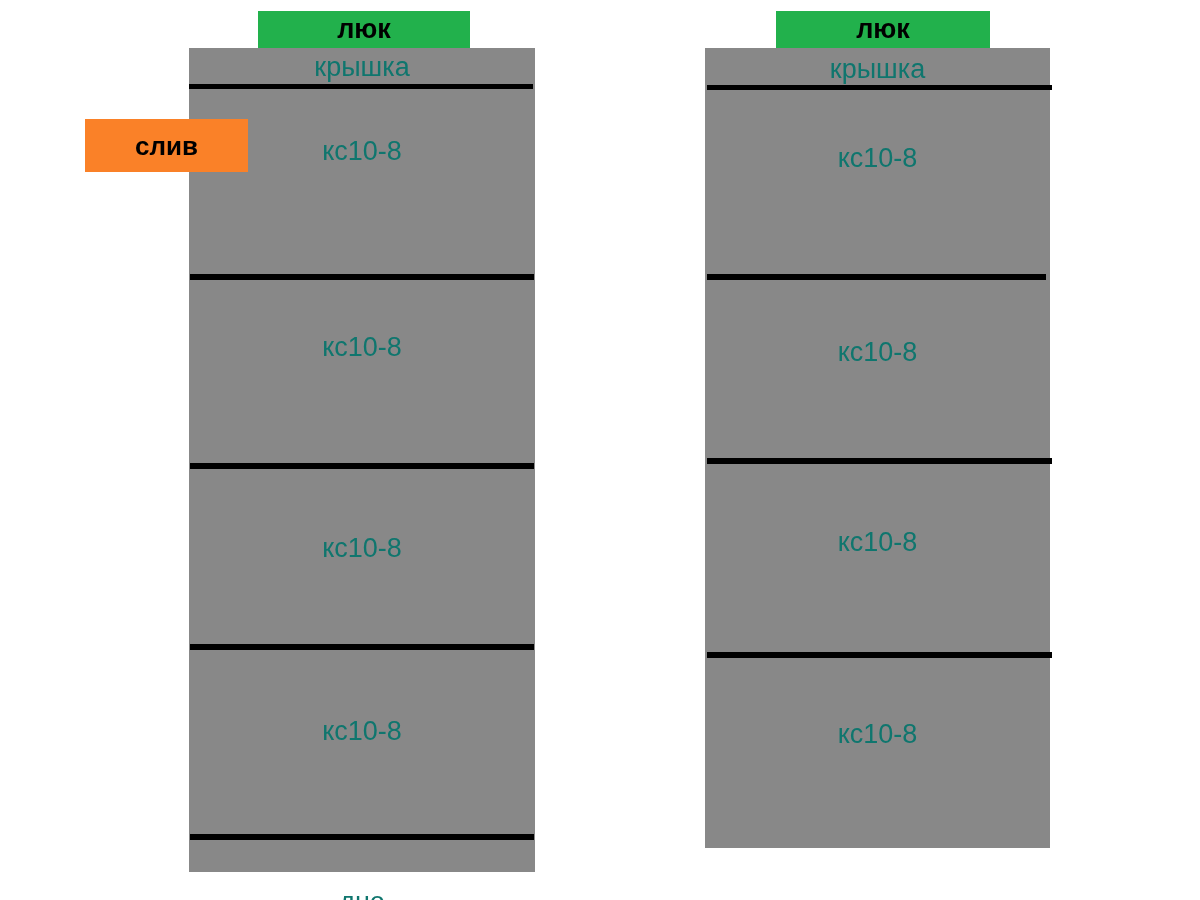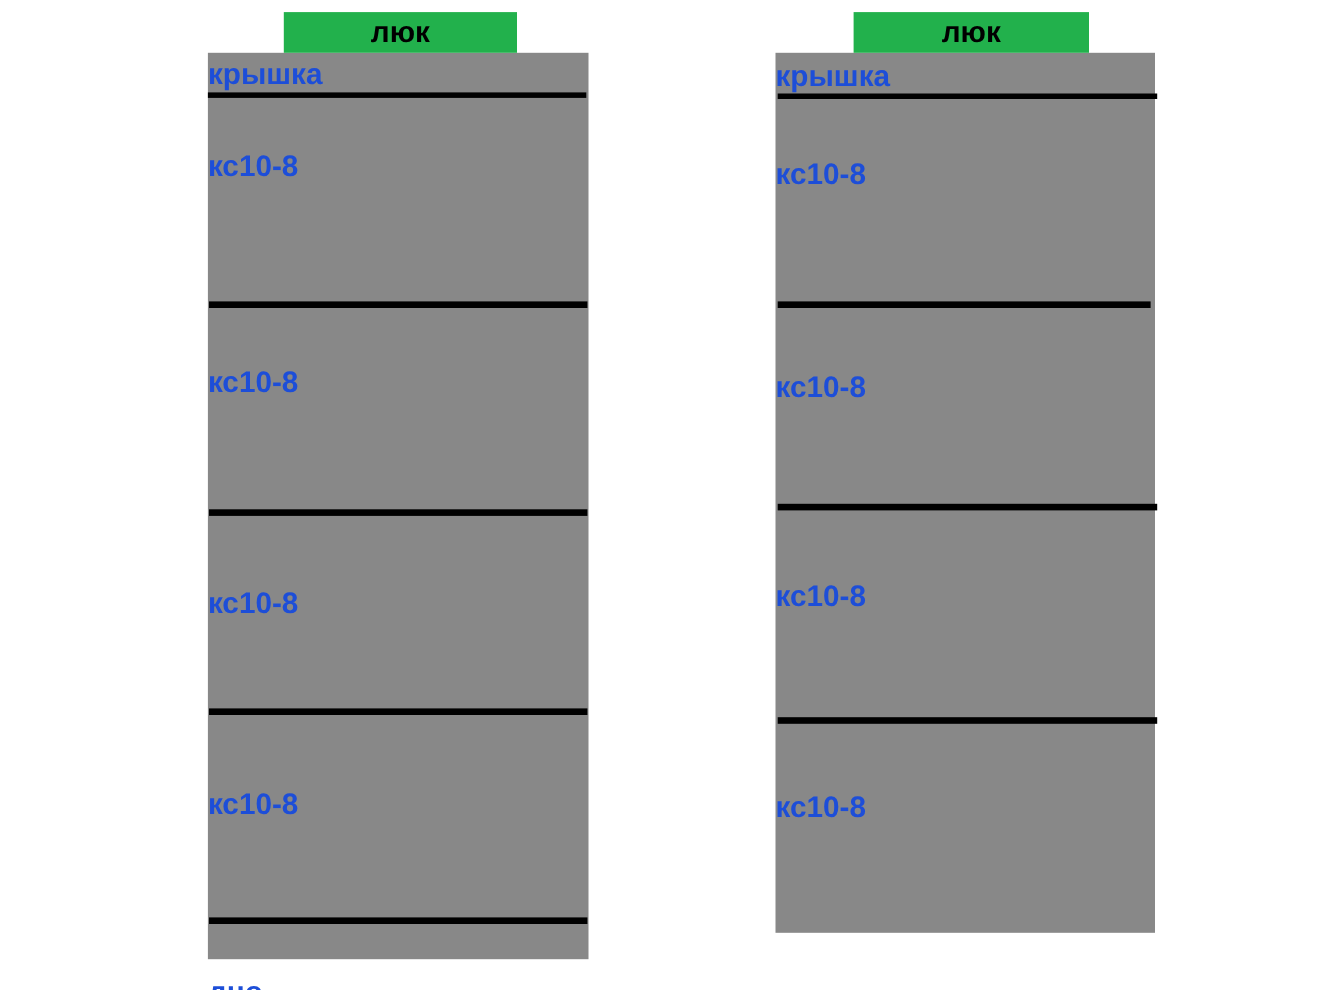--- a/index.html
+++ b/index.html
@@ -27,22 +27,23 @@
 
   
   .joint {
     position: absolute;
     background: #000000;
   }
 
   
   .ring-label {
     position: absolute;
-    color: #1d4ed8;
-    font-weight: 700;
+    color: #0f766e;
+    font-weight: 400;
+    text-align: center;
     white-space: nowrap;
     line-height: 1;
   }
 
   
   .callout {
     position: absolute;
     display: flex;
     align-items: center;
     justify-content: center;
@@ -112,20 +113,21 @@
   <div class="ring-label" id="ring-left-3">кс10-8</div>
 
   <div class="joint" id="joint-left-4"></div>
 
   <div class="ring-label" id="ring-left-4">кс10-8</div>
 
   <div class="joint" id="joint-left-5"></div>
 
   <div class="ring-label" id="bottom-label-left">дно</div>
 
+  <div class="callout callout-pipe" id="drain-callout">слив</div>
 
   <div class="tank" id="tank-right"></div>
 
   <div class="callout callout-hatch" id="hatch-right">люк</div>
 
   <div class="ring-label" id="lid-label-right">крышка</div>
 
   <div class="joint" id="joint-right-1"></div>
 
   <div class="ring-label" id="ring-right-1">кс10-8</div>

